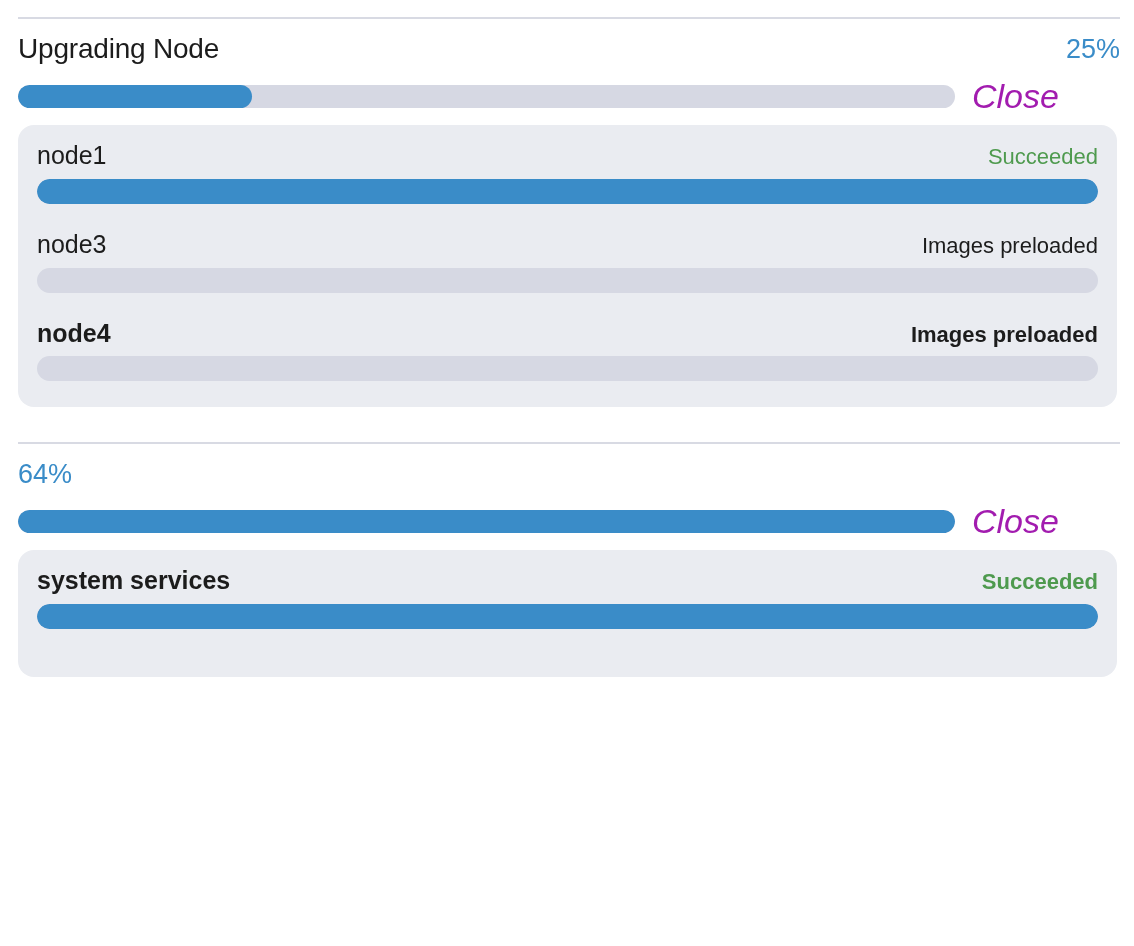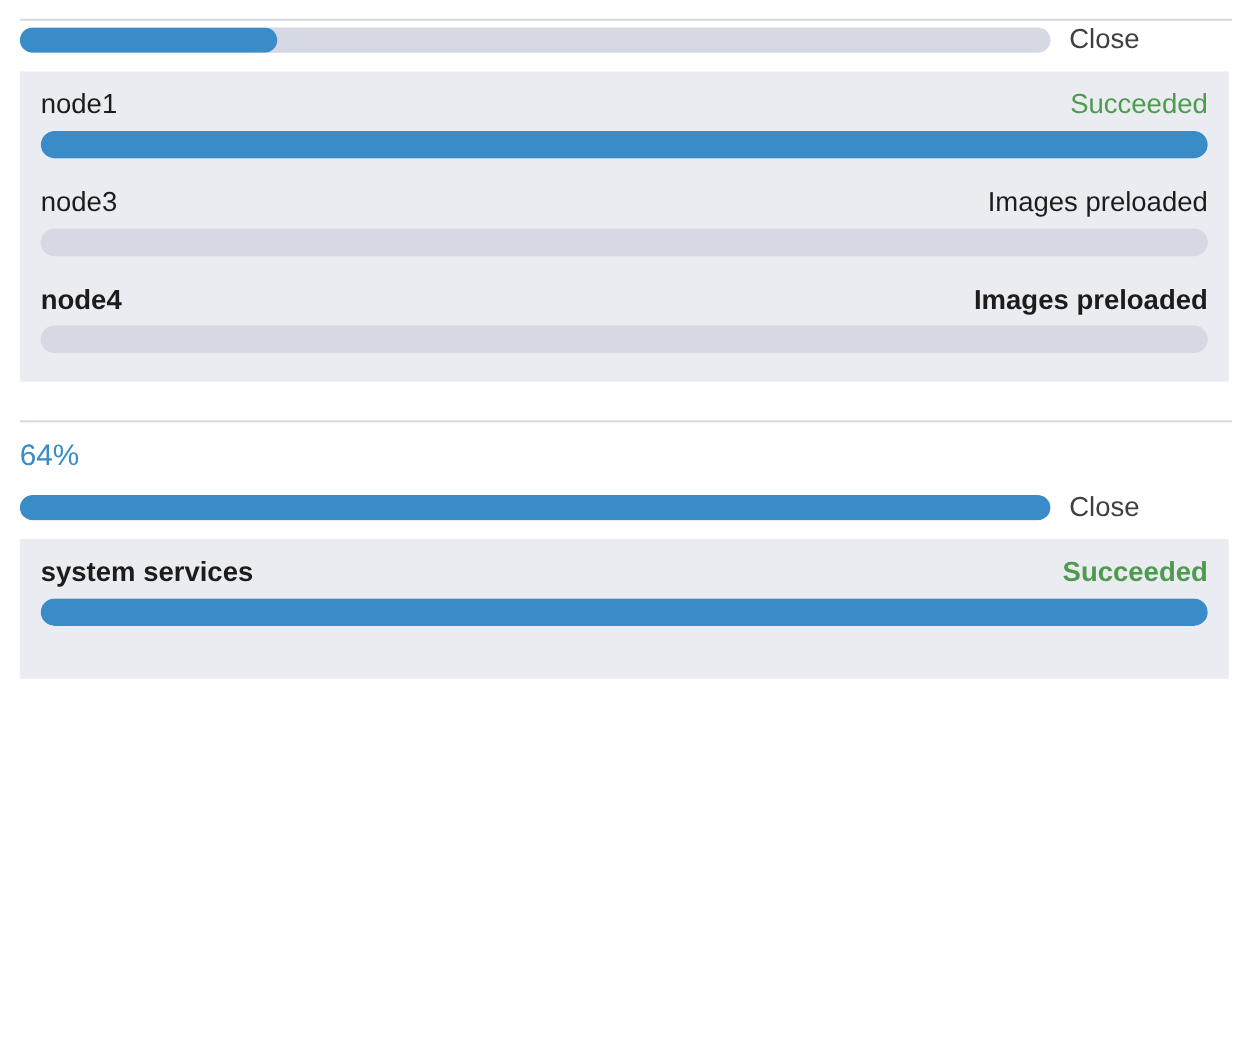--- a/index.html
+++ b/index.html
@@ -77,35 +77,36 @@
     position: absolute;
     left: 0;
     top: 0;
     bottom: 0;
     border-radius: 12px;
     background: #3a8cc8;
   }
 
   .close-btn {
     margin-left: 17px;
-    font-size: 25px;
-    color: #404040;
+    font-size: 34px;
+    color: #a21caf;
     line-height: 1;
     cursor: pointer;
     white-space: nowrap;
     background: none;
     border: 0;
     padding: 0;
     font-family: "Liberation Sans", sans-serif;
+    font-style: italic;
   }
 
   .panel {
     margin: 12px 17px 0 18px;
     background: #eaecf1;
-    border-radius: 0;
+    border-radius: 16px;
     padding: 16px 19px 26px 19px;
     box-sizing: border-box;
   }
 
   .panel-short {
     padding-bottom: 48px;
   }
 
   .item {
     margin-bottom: 26px;
@@ -122,21 +123,21 @@
     margin-bottom: 9px;
   }
 
   .item-name {
     font-size: 25px;
     color: #1c1c1c;
     line-height: 1.15;
   }
 
   .item-status {
-    font-size: 25px;
+    font-size: 22px;
     color: #1c1c1c;
     line-height: 1.15;
   }
 
   .item-status.status-success {
     color: #4e9a4e;
   }
 
   .item-track {
     position: relative;
@@ -162,20 +163,24 @@
 <body>
 
 <div class="page">
 
   <div class="spacer-top"></div>
 
   <div class="divider"></div>
 
   <div class="section">
 
+    <div class="section-header">
+      <div class="section-title">Upgrading Node</div>
+      <div class="section-percent">25%</div>
+    </div>
 
     <div class="progress-row">
       <div class="progress-track">
         <div class="progress-fill" style="width: 25%;"></div>
       </div>
       <button class="close-btn">Close</button>
     </div>
 
     <div class="panel">
 

